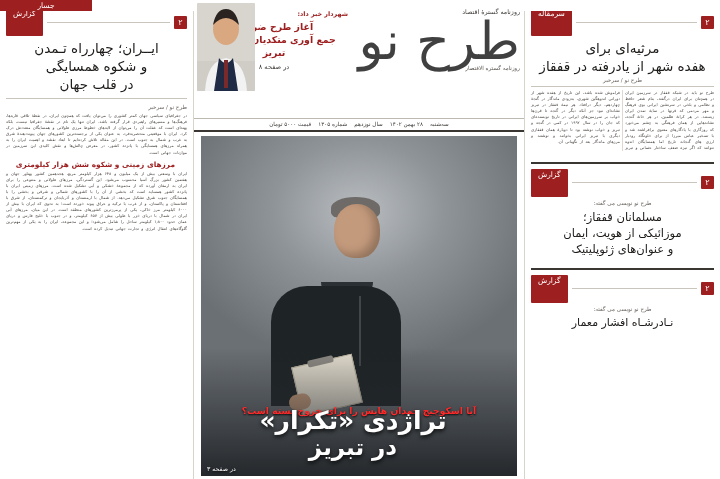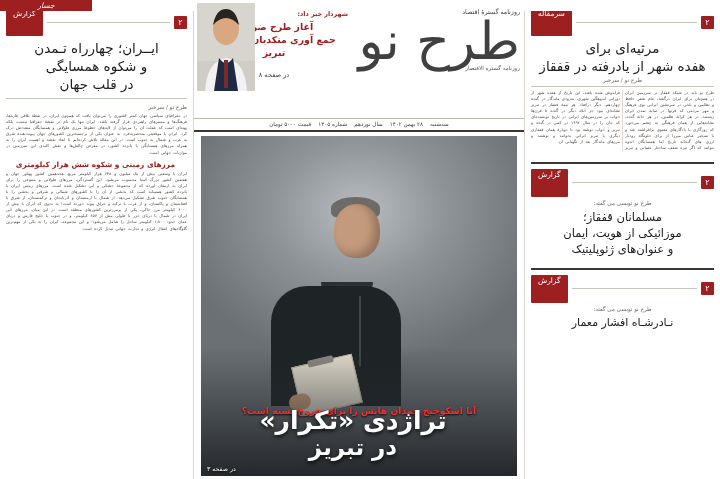--- a/index.html
+++ b/index.html
@@ -167,21 +167,21 @@
   }
   .teaser-line {
     font-size: 9.4px;
     line-height: 13px;
     color: #9d1f20;
     font-weight: bold;
   }
   .teaser-page {
     font-size: 6.6px;
     color: #3d3a36;
-    margin-top: 12px;
+    margin-top: 4px;
   }
   .anchor-photo {
     position: absolute;
     top: 3px;
     left: 3px;
     width: 58px;
     height: 88px;
     overflow: hidden;
     border-radius: 1px;
   }
@@ -332,21 +332,20 @@
     background: #ffffff;
     display: flex;
     flex-direction: column;
   }
   .flag-strip {
     position: absolute;
     top: 0; left: 0;
     width: 100%;
     height: 11px;
     display: flex;
-    font-style: italic;
   }
   .flag-left {
     flex: 1 1 auto;
     background: #ffffff;
   }
   .flag-red {
     width: 92px;
     background: #9d1f20;
     color: #ffffff;
     font-size: 7.5px;

